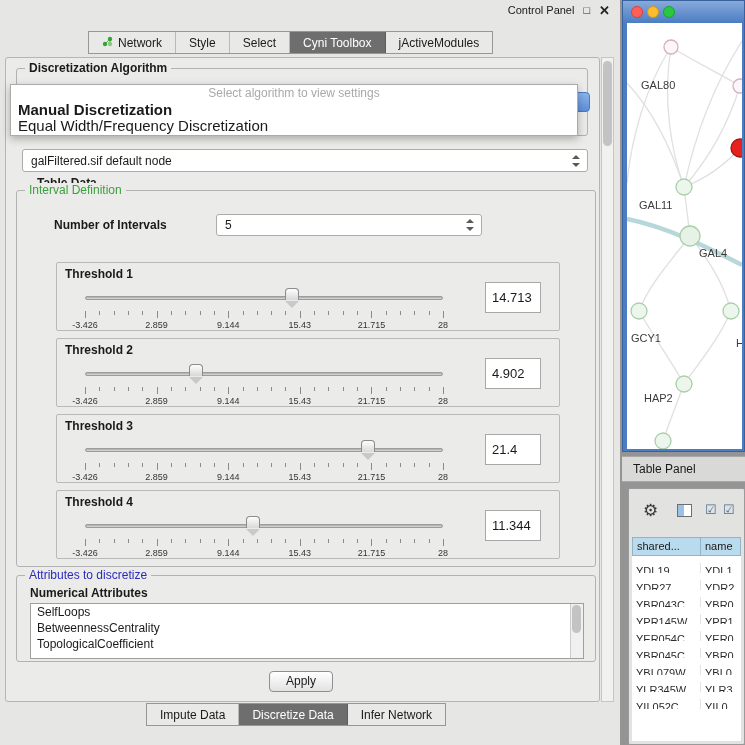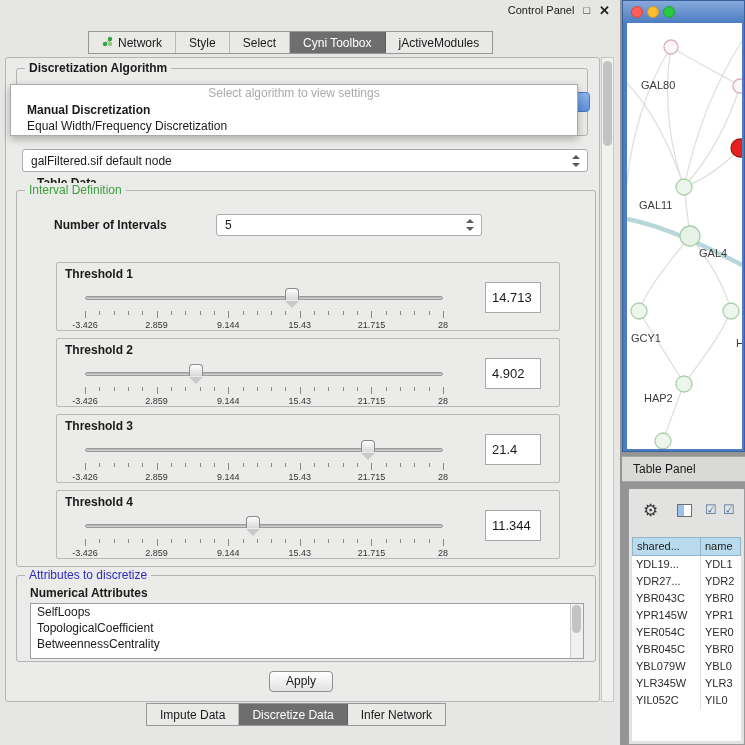--- a/index.html
+++ b/index.html
@@ -49,21 +49,21 @@
   .thr-group      { left:44px; top:247px; width:528px; height:312px; }
   .attr-group     { left:16px; top:575px; width:580px; height:87px; }
 
   .combo-frag { position:absolute; left:572px; top:92px; width:18px; height:20px; z-index:40;
     background:linear-gradient(#8cb4ec,#5d8ed8); border:1px solid #4a79c0; border-radius:4px; }
 
   
   .popup { position:absolute; left:10px; top:84px; width:568px; height:52px; z-index:60;
     background:#fff; border:1px solid #ababab; box-shadow:0 3px 8px rgba(0,0,0,.28); }
   .popup .hint { height:17px; line-height:17px; text-align:center; color:#a9a9a9; font-size:12px; }
-  .popup .pitem { height:16px; line-height:16px; padding-left:16px; font-size:12px; cursor:default; }
+  .popup .pitem { height:16px; line-height:16px; padding-left:7px; font-size:15px; cursor:default; }
 
   
   .combo { position:absolute; background:#fff; border:1px solid #ababab; border-radius:3px;
     font-size:12px; display:flex; align-items:center; padding:0 22px 0 8px; }
   .combo .stepper { position:absolute; right:6px; top:50%; transform:translateY(-50%); width:9px; height:12px; }
   .combo .stepper::before { content:''; position:absolute; left:0; top:0;
     border-left:4px solid transparent; border-right:4px solid transparent; border-bottom:4px solid #5a5a5a; }
   .combo .stepper::after  { content:''; position:absolute; left:0; bottom:0;
     border-left:4px solid transparent; border-right:4px solid transparent; border-top:4px solid #5a5a5a; }
   .td-label { left:37px; top:132px;margin-top:44px; }
@@ -130,21 +130,21 @@
     border:1px solid #6f6f6f; background:linear-gradient(90deg,#9cc0e8 0 6px,#fff 6px); }
   .tw-toolbar .chk { position:absolute; top:13px; font-size:13px; color:#4a6f93; }
   .tw-toolbar .chk.one { left:76px; } .tw-toolbar .chk.two { left:94px; }
   .tw-header { position:absolute; left:3px; right:3px; top:48px; height:19px; display:flex; }
   .hcell { background:#badbed; border:1px solid #92b4c8; border-left:none; font-size:11px;
     padding:2px 4px; overflow:hidden; white-space:nowrap; }
   .hcell.c1 { width:69px; flex:none; border-left:1px solid #92b4c8; }
   .hcell.c2 { flex:1; }
   .tw-body { position:absolute; left:3px; right:3px; top:67px; bottom:3px; background:#fff; overflow:hidden; }
   .trow { display:flex; height:17px; line-height:17px; font-size:11px; color:#2c2c2c; }
-  .tcell { padding:0 4px; overflow:hidden; white-space:nowrap; }
+  .tcell { padding:0 4px; overflow:hidden; white-space:nowrap;margin-top:7px; }
   .tcell.c1 { width:69px; flex:none; border-right:1px solid #e3e3e3; }
   .tcell.c2 { flex:1; }
 </style>
 </head>
 <body>
 
 <div class="control-panel">
   <div class="titlebar">
     <span class="title">Control Panel</span>
     <span class="win-btn">□</span>
@@ -385,22 +385,22 @@
     </div>
     <div class="vfield">11.344</div>
   </div>
 
   <div class="group attr-group">
     <span class="gtitle blue">Attributes to discretize</span>
   </div>
   <div class="label b na-label">Numerical Attributes</div>
   <div class="attr-list">
     <div class="attr-item">SelfLoops</div>
+    <div class="attr-item">BetweennessCentrality</div>
     <div class="attr-item">TopologicalCoefficient</div>
-    <div class="attr-item">BetweennessCentrality</div>
     <div class="list-scroll">
       <div class="sthumb"></div>
     </div>
   </div>
 
   <div class="btn apply">Apply</div>
   <div class="tabstrip bottom">
       <div class="tab">
         <span>Impute Data</span>
       </div>

